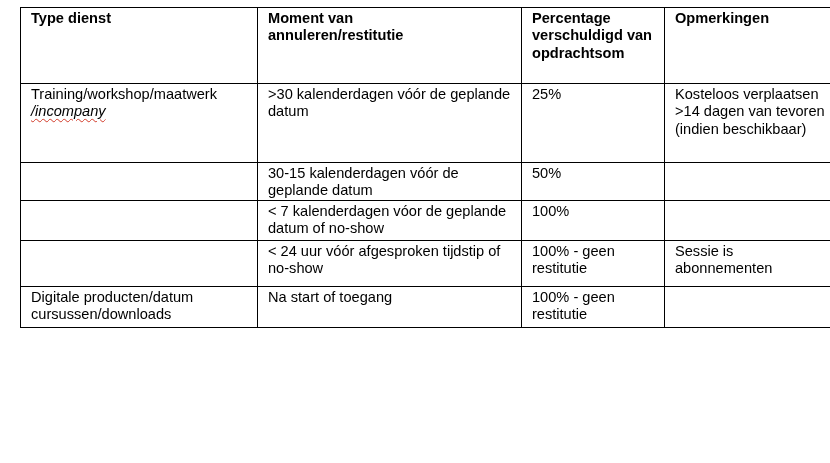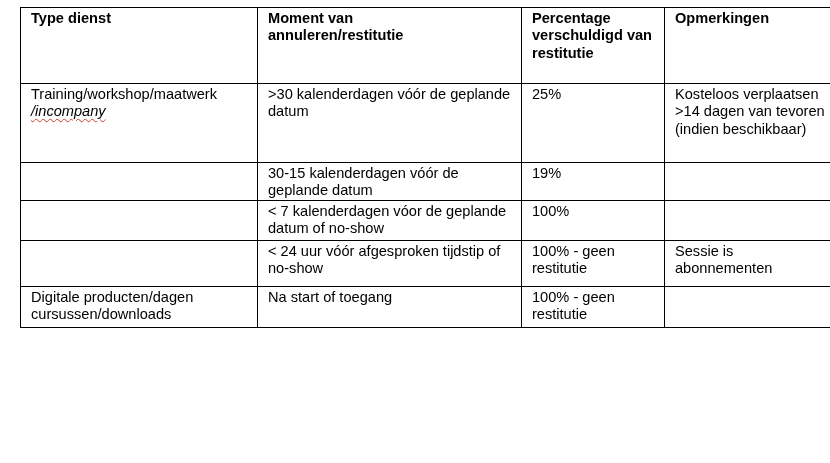--- a/index.html
+++ b/index.html
@@ -33,38 +33,38 @@
   <colgroup>
     <col style="width:237px">
     <col style="width:264px">
     <col style="width:143px">
     <col style="width:168px">
   </colgroup>
   <tbody>
       <tr style="height:76px">
     <th>Type dienst</th>
     <th style="padding-right:40px">Moment van annuleren/restitutie</th>
-    <th>Percentage verschuldigd van restitutie</th>
+    <th>Percentage verschuldigd van opdrachtsom</th>
     <th>Opmerkingen</th>
   </tr>
 
   <tr style="height:79px">
     <td>
       <span>Training/workshop/maatwerk</span><br>
       <span class="squiggle">/incompany</span>
     </td>
     <td>&gt;30 kalenderdagen vóór de geplande datum</td>
     <td>25%</td>
     <td>Kosteloos verplaatsen &gt;14 dagen van tevoren (indien beschikbaar)</td>
   </tr>
 
   <tr style="height:25px">
     <td></td>
     <td>30-15 kalenderdagen vóór de geplande datum</td>
-    <td>19%</td>
+    <td>50%</td>
     <td></td>
   </tr>
 
 
   <tr style="height:40px">
     <td></td>
     <td>&lt; 7 kalenderdagen vóor de geplande datum of no-show</td>
     <td>100%</td>
     <td></td>
   </tr>
@@ -72,19 +72,19 @@
 
   <tr style="height:46px">
     <td></td>
     <td>&lt; 24 uur vóór afgesproken tijdstip of no-show</td>
     <td>100% - geen restitutie</td>
     <td>Sessie is abonnementen</td>
   </tr>
 
 
   <tr style="height:41px">
-    <td>Digitale producten/dagen cursussen/downloads</td>
+    <td>Digitale producten/datum cursussen/downloads</td>
     <td>Na start of toegang</td>
     <td>100% - geen restitutie</td>
     <td></td>
   </tr>
 </tbody>
   </table>
 
 </body></html>

